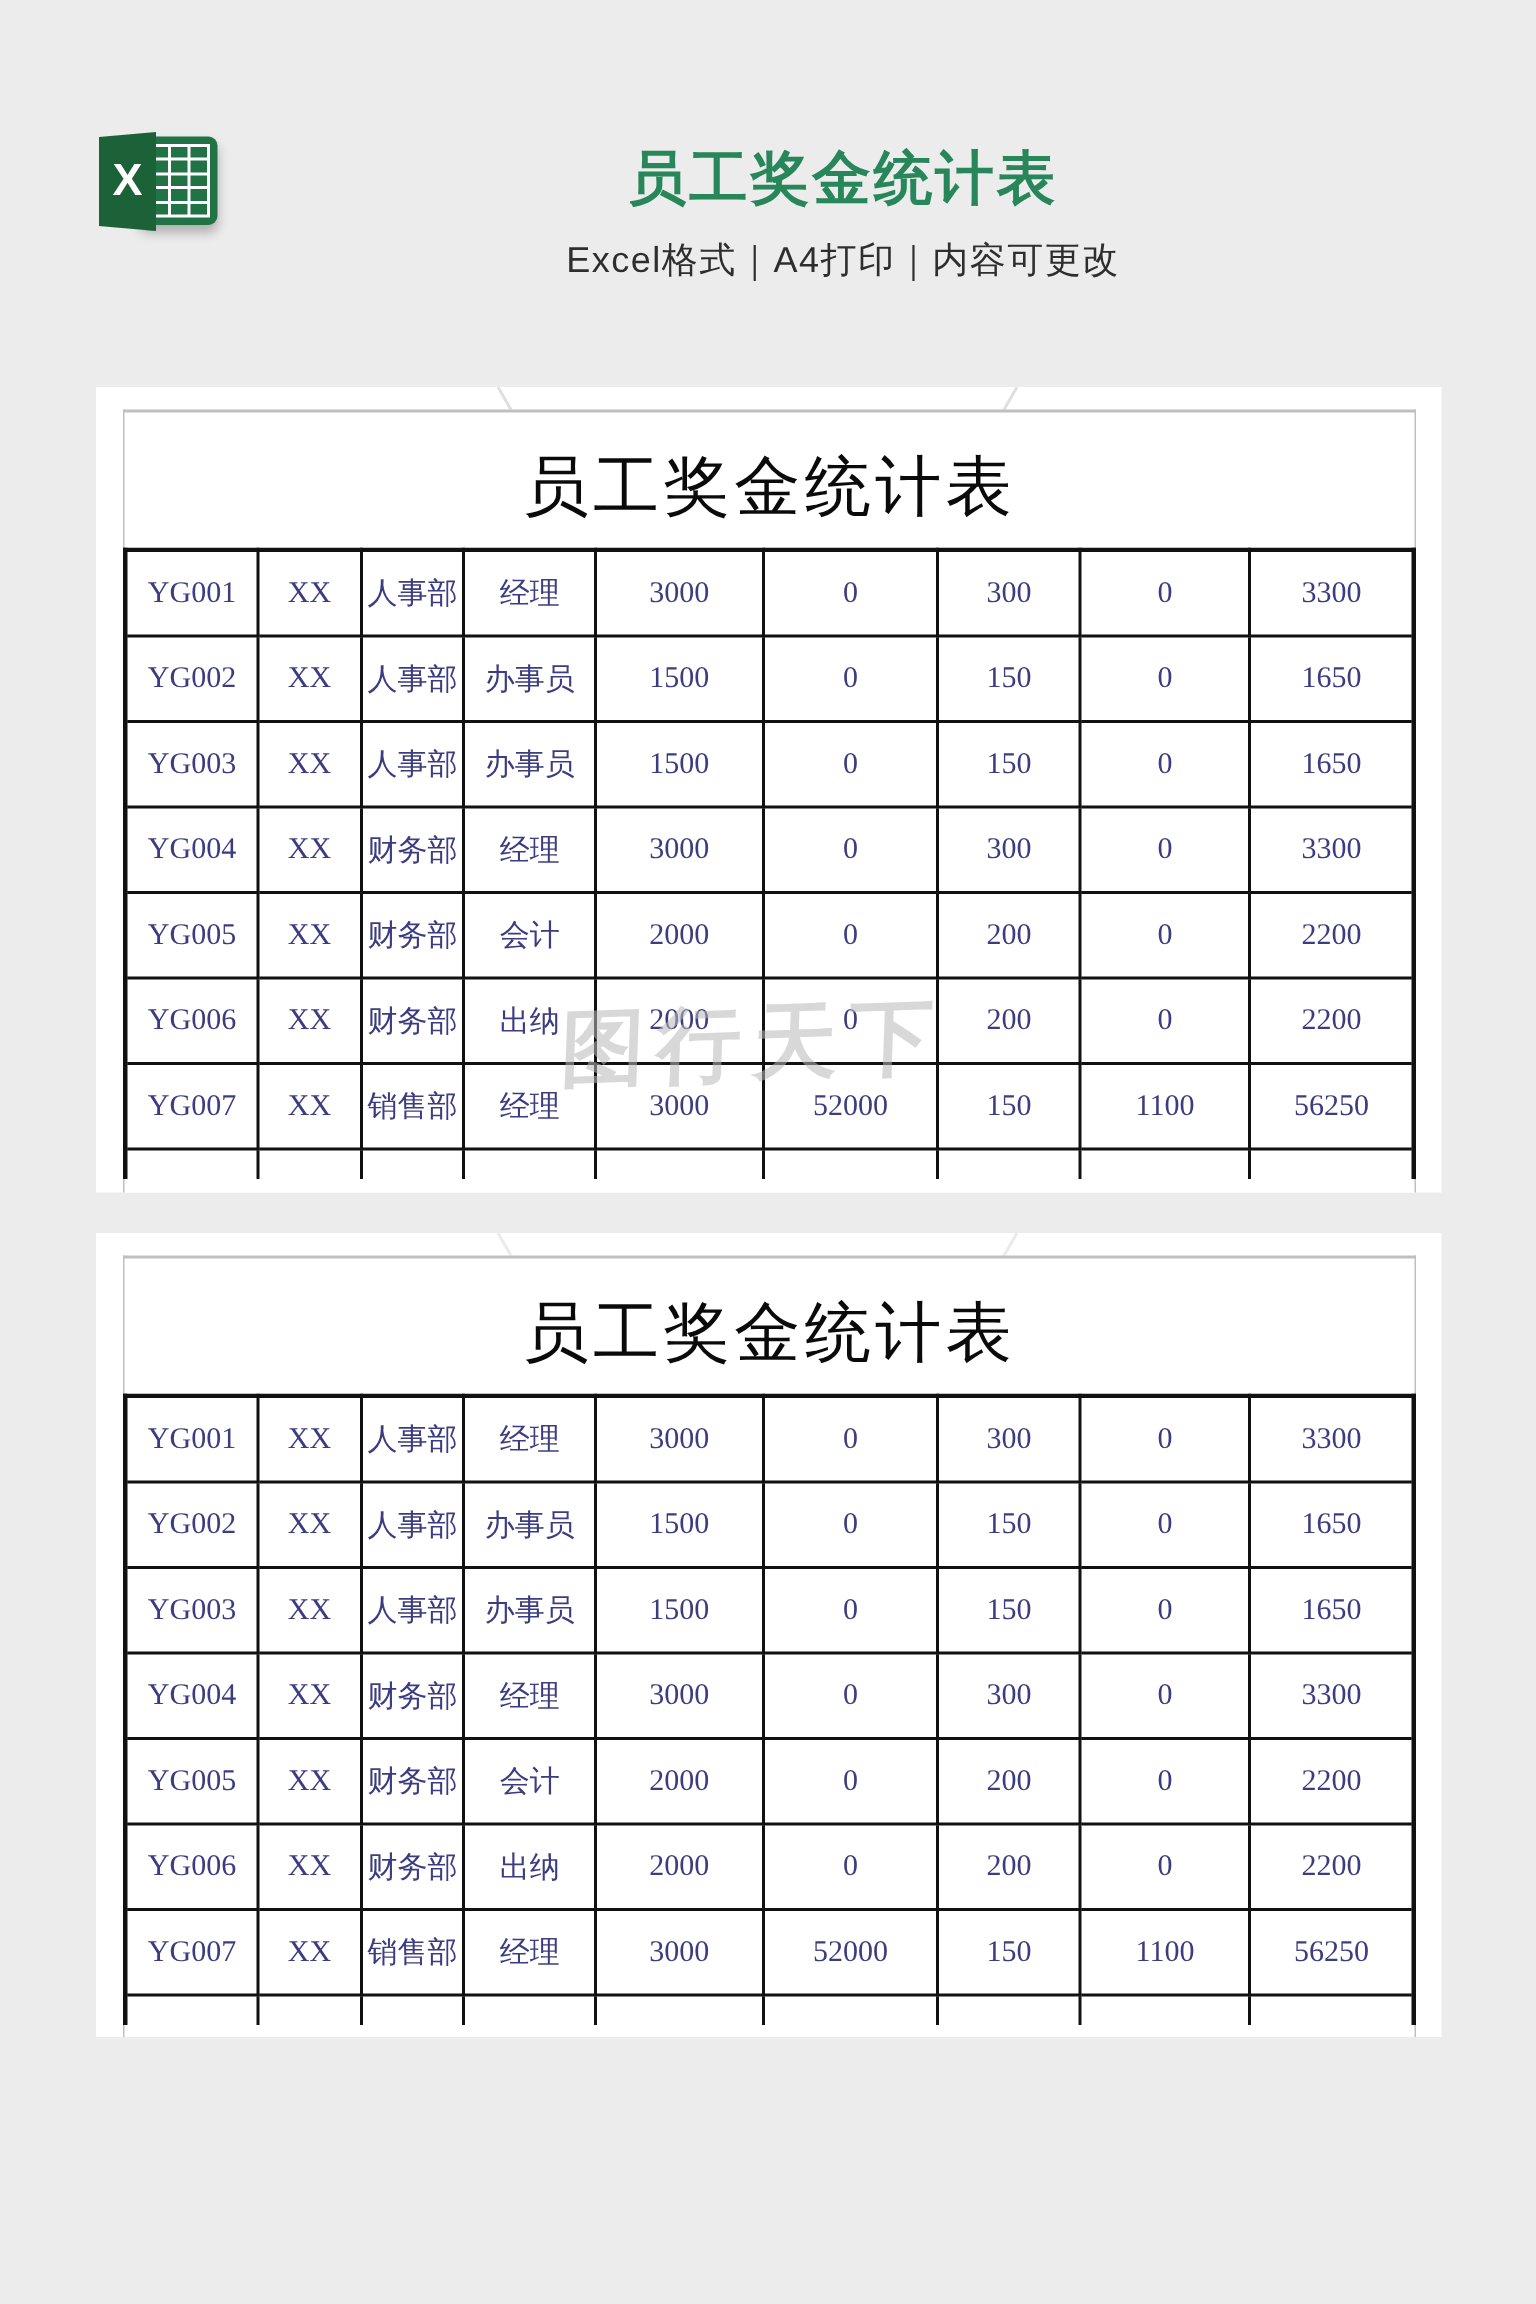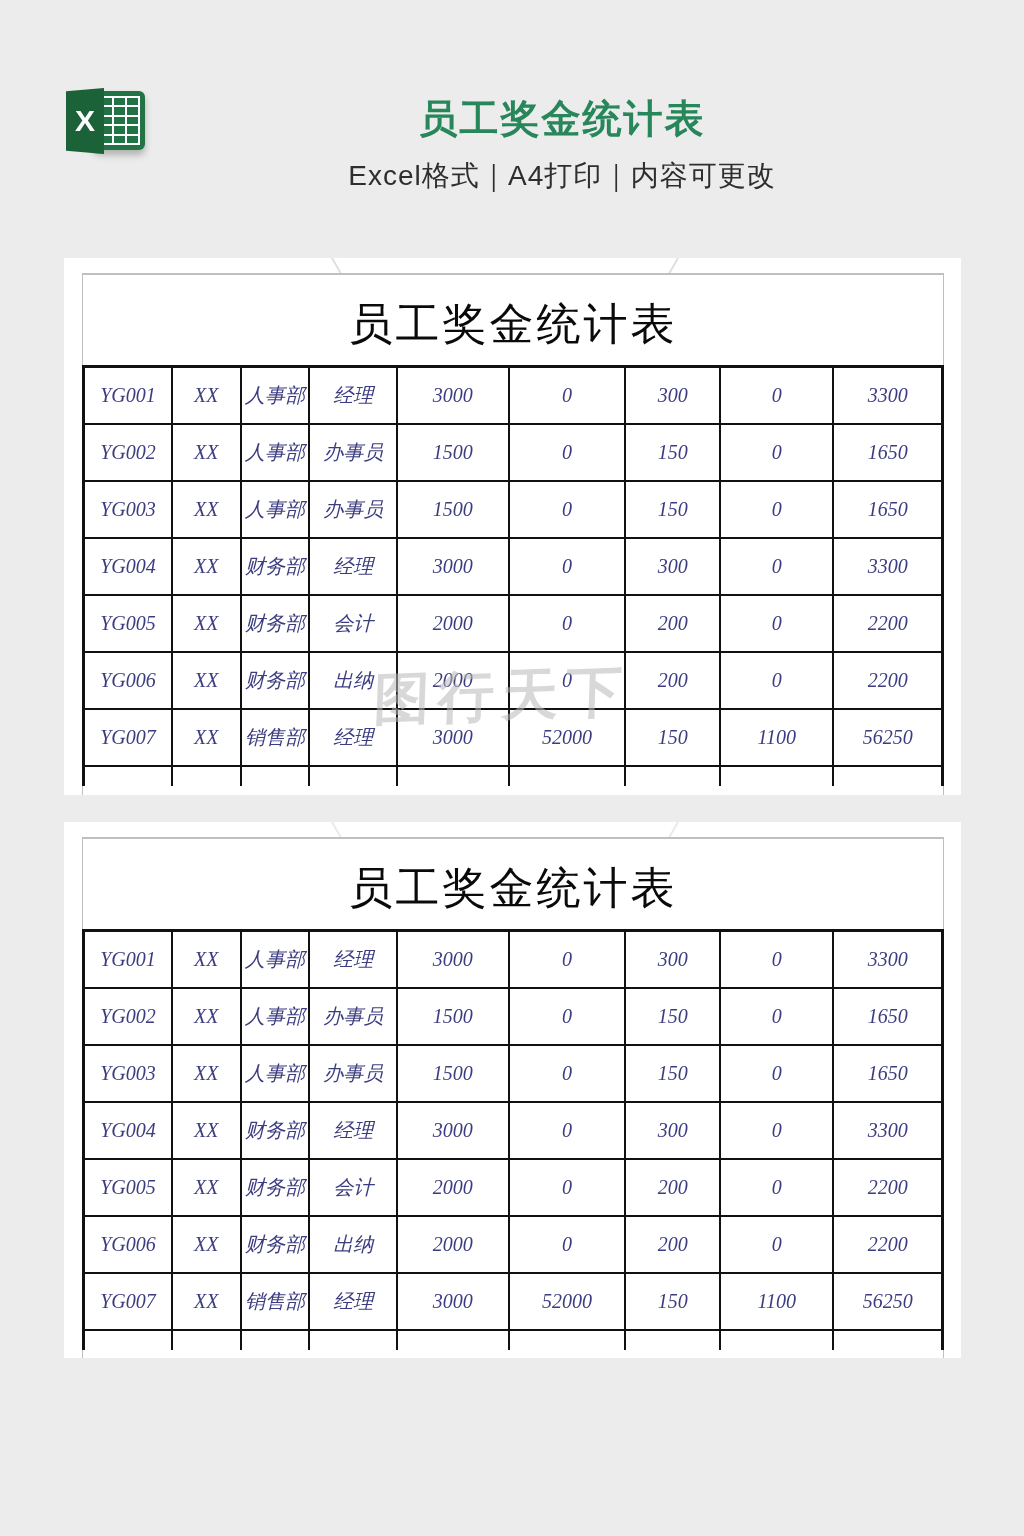--- a/index.html
+++ b/index.html
@@ -41,21 +41,21 @@
     box-shadow:2px 4px 6px rgba(0,0,0,0.3);
   }
   .xl-flap span{color:#fff;font-weight:bold;font-size:30px;line-height:1;}
   .header-title{
     position:absolute;top:92px;left:0;width:100%;padding-left:100px;
     text-align:center;font-size:39px;font-weight:bold;letter-spacing:2px;
     color:var(--header-title);
   }
   .header-sub{
     position:absolute;top:157px;left:0;width:100%;padding-left:100px;
-    text-align:center;font-size:28px;font-weight:500;color:#2e2e2e;letter-spacing:1px;
+    text-align:center;font-size:24px;font-weight:500;color:#2e2e2e;letter-spacing:1px;
   }
 
   
   .card{
     position:absolute;left:64px;width:897px;background:#ffffff;overflow:hidden;
   }
   .card1{top:258px;height:537px;}
   .card2{top:822px;height:536px;}
   .page{
     position:absolute;left:18px;right:17px;top:15px;height:640px;
@@ -63,21 +63,21 @@
     border-left:1px solid var(--page-border);
     border-right:1px solid var(--page-border);
     background:#fff;
   }
   .sheet-title{
     margin-top:20px;text-align:center;
     font-family:"Liberation Serif","DejaVu Serif",serif;
     font-size:44px;letter-spacing:3px;color:#0a0a0a;white-space:nowrap;
   }
   .table-clip{
-    position:absolute;top:90px;left:-1px;right:-1px;height:421px;overflow:hidden;font-style:italic;
+    position:absolute;top:90px;left:-1px;right:-1px;height:421px;overflow:hidden;
   }
   table.sheet{
     width:100%;table-layout:fixed;border-collapse:collapse;
     border:3px solid var(--grid-line);
   }
   table.sheet td{
     border:2px solid var(--grid-line);
     height:57px;text-align:center;vertical-align:middle;
     font-family:"Liberation Serif","DejaVu Serif",serif;
     font-size:20px;color:var(--cell-text);

